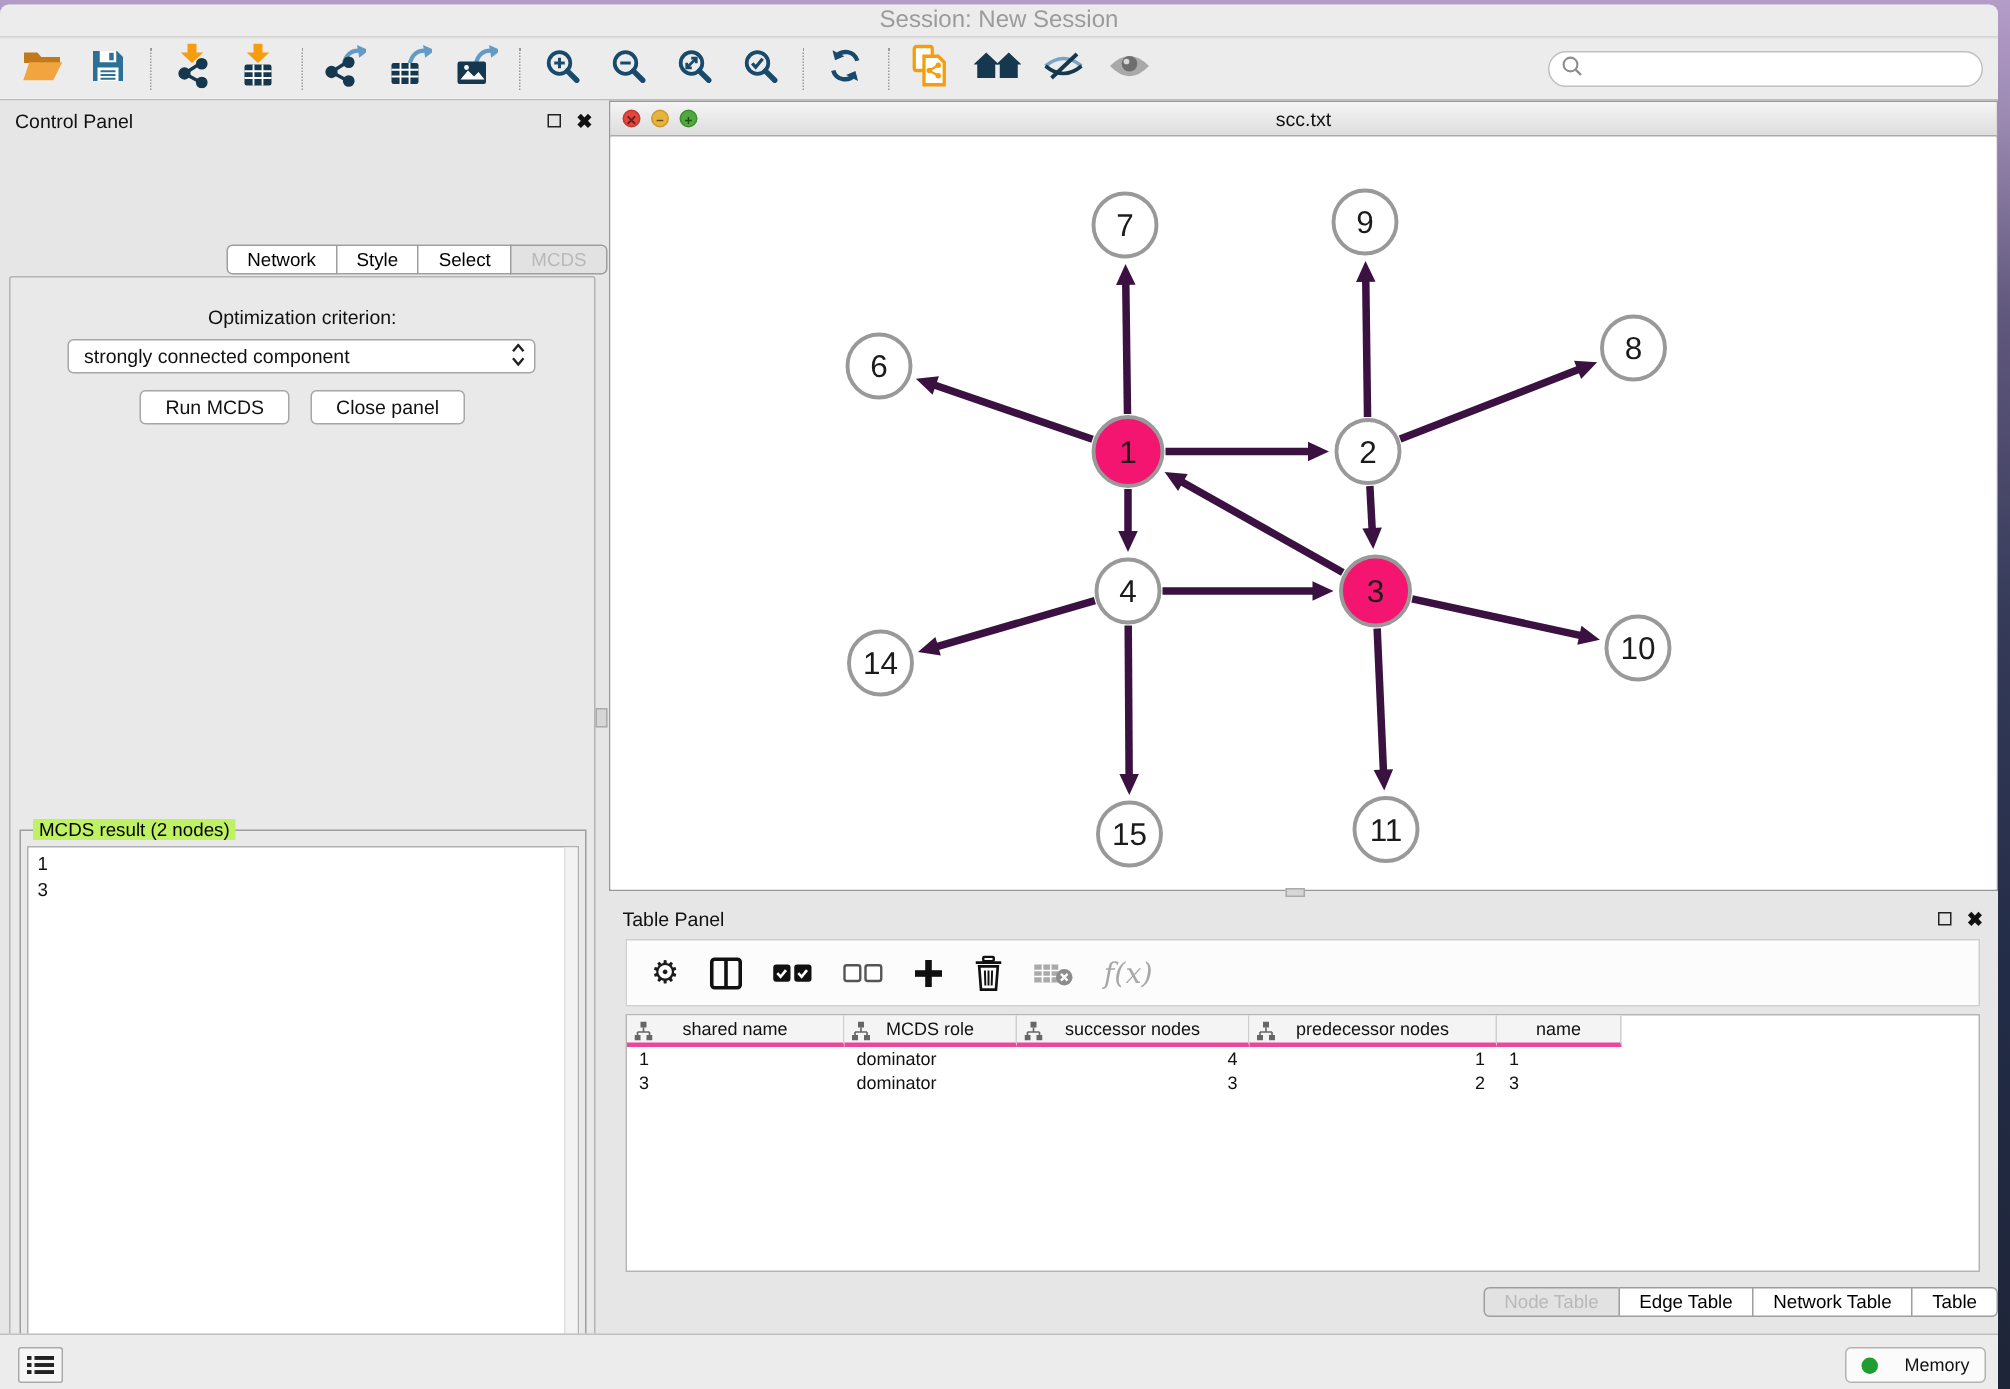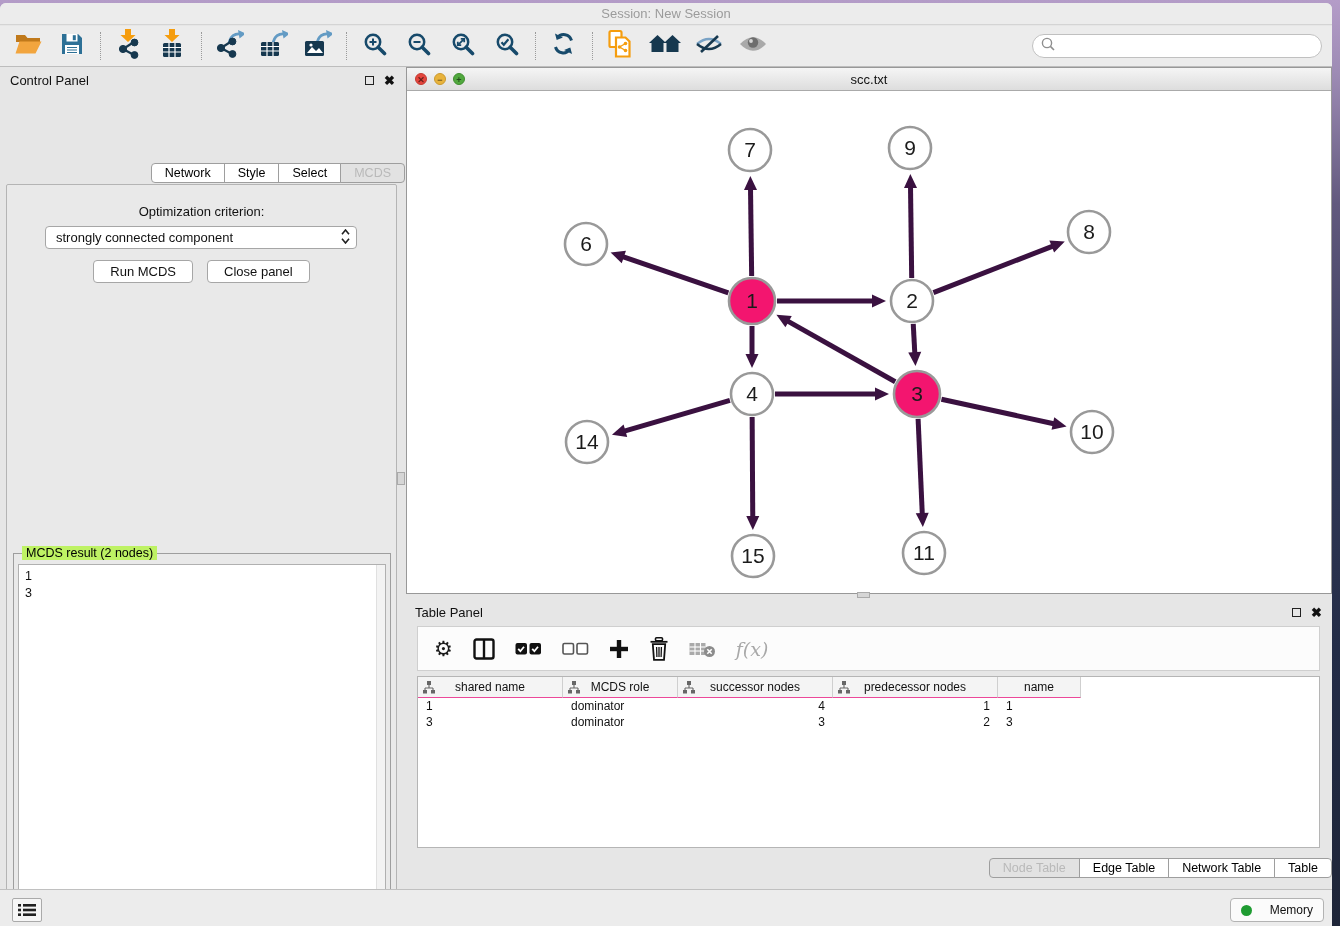--- a/index.html
+++ b/index.html
@@ -4,21 +4,21 @@
 <style>
   * { box-sizing: border-box; margin: 0; padding: 0; }
   html,body { width:1340px; height:926px; font-family:"Liberation Sans",sans-serif; }
   #desktop { position:relative; width:1340px; height:926px;
     background:linear-gradient(180deg,#b49cc8 0%,#9d8bb4 8%,#62597e 22%,#343a58 45%,#232c47 70%,#1e2538 100%); overflow:hidden; }
   #appwindow { position:absolute; left:0; top:3px; width:1332px; height:923px;
     background:#e6e6e6; border-radius:6px 6px 0 0; overflow:hidden; }
 
   
   #titlebar { position:absolute; left:0; top:0; width:100%; height:22px; background:#ececec;
-    border-bottom:1px solid #d4d4d4; text-align:center; font-size:13px; color:#9b9b9b; line-height:22px; }
+    border-bottom:1px solid #d4d4d4; text-align:center; font-size:16px; color:#9b9b9b; line-height:22px; }
 
   
   #toolbar { position:absolute; left:0; top:23px; width:100%; height:41px; background:#ececec;
     border-bottom:1px solid #bdbdbd; display:flex; align-items:center; padding:0 10px; }
   .tbgroup { display:flex; align-items:center; gap:8px; }
   .tbsep { width:1px; height:28px; border-left:1px dotted #9a9a9a; margin:0 10px; }
   .tbbtn { width:36px; height:34px; display:flex; align-items:center; justify-content:center; cursor:default; }
   #search-wrap { margin-left:auto; width:290px; height:24px; background:#fff; border:1px solid #c0c0c0;
     border-radius:12px; display:flex; align-items:center; padding:0 8px; gap:5px; }
   #search-wrap input { border:none; outline:none; flex:1; font-size:12px; background:transparent; }
@@ -78,21 +78,21 @@
   
   #table-panel { position:absolute; left:405px; top:596px; width:927px; height:290px; background:#e6e6e6; }
   #tp-toolbar { position:absolute; left:12px; top:27px; width:903px; height:45px; background:#fcfcfc;
     border:1px solid #cfcfcf; display:flex; align-items:center; gap:20px; padding:0 16px; }
   .tp-ico { display:flex; align-items:center; justify-content:center; cursor:default; }
   .fx { font-family:"DejaVu Serif",serif; font-style:italic; font-size:19px; color:#a8a8a8; }
   .gear-char { font-size:21px; color:#1b1b1b; line-height:22px; }
 
   #tp-table { position:absolute; left:12px; top:77px; width:903px; height:172px; background:#fff; border:1px solid #b5b5b5; }
   #tp-header { display:flex; height:21px; }
-  .th { background:#f4f4f4; border-right:1px solid #cfcfcf; border-bottom:1px solid #ec4899;
+  .th { background:#f4f4f4; border-right:1px solid #cfcfcf; border-bottom:3px solid #ec4899;
     font-size:12px; color:#111; display:flex; align-items:center; justify-content:center; position:relative; cursor:default; }
   .th .th-ico { position:absolute; left:5px; top:4px; }
   .tr { display:flex; height:16px; font-size:12px; color:#111; cursor:default; }
   .td { padding:0 8px; overflow:hidden; white-space:nowrap; line-height:16px; }
 
   #tp-tabs { top:259px; }
 
   
   #statusbar { position:absolute; left:0; top:886px; width:100%; height:37px; background:#ececec; border-top:1px solid #c0c0c0; }
   #list-btn { position:absolute; left:12px; top:8px; width:30px; height:24px; background:#f6f6f6;

